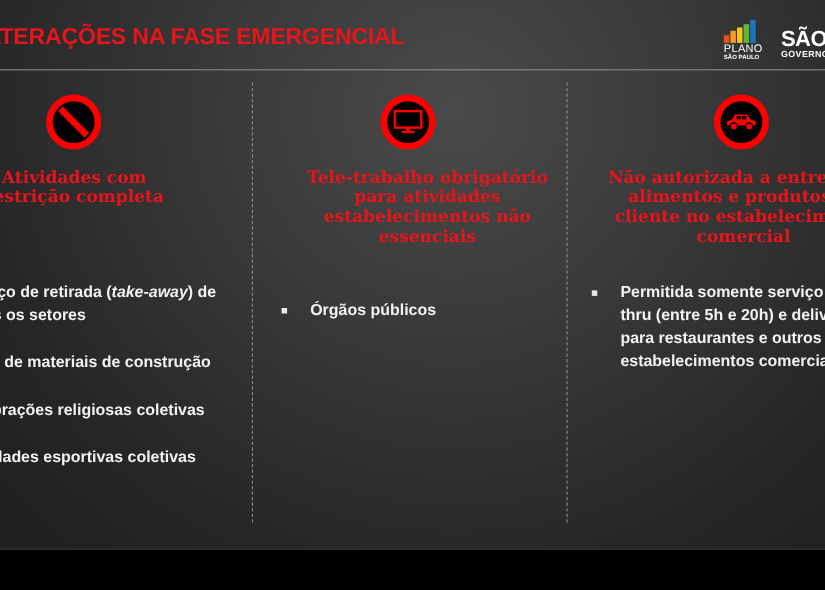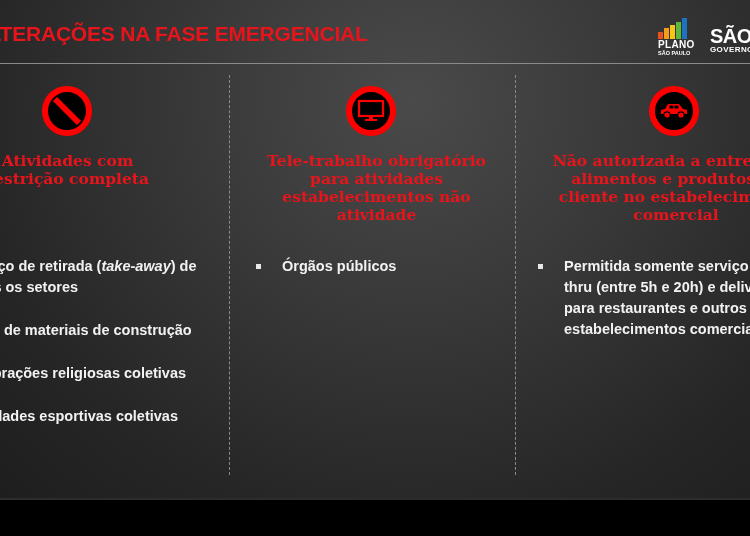--- a/index.html
+++ b/index.html
@@ -5,21 +5,21 @@
     html, body { margin:0; padding:0; }
     body { width:750px; height:536px; overflow:hidden; background:#000; position:relative; font-family:"Liberation Sans", sans-serif; }
     .slide { position:absolute; left:0; top:0; width:750px; height:500px; overflow:hidden;
       background: radial-gradient(ellipse at 55% 20%, #4a4a4a 0%, #3a3a3a 35%, #262626 75%, #1e1e1e 100%); }
     .slide-bottom-edge { position:absolute; left:0; top:498px; width:750px; height:2px; background:#2c2c2c; }
     .title { position:absolute; left:-148px; top:22px; white-space:nowrap; color:#e8141b; font-weight:bold; font-size:21px; letter-spacing:-0.2px; }
     .hrule { position:absolute; left:0; top:63px; width:750px; height:1px; background:#8a8a8a; }
     .logo { position:absolute; left:656px; top:17px; width:100px; height:40px; }
     .bars { position:absolute; left:2px; top:0; width:36px; height:22px; }
     .bar { position:absolute; bottom:0; width:5px; }
-    .plano { position:absolute; left:2px; top:22px; color:#fff; font-weight:bold; font-size:10px; letter-spacing:0.3px; }
+    .plano { position:absolute; left:2px; top:22px; color:#fff; font-weight:normal; font-size:10px; letter-spacing:0.3px; }
     .sao-paulo { position:absolute; left:2px; top:33px; color:#fff; font-size:5.5px; font-weight:bold; }
     .gov-sao { position:absolute; left:54px; top:8px; color:#fff; font-weight:bold; font-size:20px; letter-spacing:-0.5px; }
     .gov-sub { position:absolute; left:54px; top:28px; color:#fff; font-weight:bold; font-size:8px; letter-spacing:0.4px; }
     .divider { position:absolute; top:75px; width:0; height:400px; border-left:1px dashed #8a8a8a; }
     .col { position:absolute; top:0; height:500px; }
     .icon-circle { position:absolute; width:50px; height:50px; border-radius:50%; background:#000; box-sizing:border-box; border:6px solid #ff0000; display:flex; align-items:center; justify-content:center; }
     .col-heading { position:absolute; text-align:center; color:#e8141b; font-family:"DejaVu Serif", serif; font-weight:bold; font-size:15.5px; line-height:18px; }
     .bullets { position:absolute; margin:0; padding:0; list-style:none; }
     .bullet { position:relative; color:#f2f2f2; font-weight:bold; font-size:14.5px; line-height:21px; padding-left:28px; margin-bottom:22px; }
     .bullet .sq { position:absolute; left:2px; top:8px; width:5px; height:5px; background:#e8e8e8; }
@@ -81,27 +81,27 @@
   </div>
 
   <div class="col" style="left:230px;width:285px">
     <div class="icon-circle" style="left:116px;top:86px">
       <svg width="28" height="24" viewBox="0 0 28 24">
         <rect x="2" y="2" width="24" height="15" fill="none" stroke="#ff0000" stroke-width="2.2"></rect>
         <rect x="12" y="17" width="4" height="3" fill="#ff0000"></rect>
         <rect x="8" y="20" width="12" height="2" fill="#ff0000"></rect>
       </svg>
     </div>
-    <div class="col-heading" style="left:4px;width:285px;top:152px">
+    <div class="col-heading" style="left:16px;width:285px;top:152px">
       <div>Tele-trabalho obrigatório</div>
       <div>para atividades</div>
       <div>estabelecimentos não</div>
-      <div>atividade</div>
+      <div>essenciais</div>
     </div>
-    <ul class="bullets" style="left:24px;top:256px;width:245px">
+    <ul class="bullets" style="left:24px;top:272px;width:245px">
       <li class="bullet">
         <span class="sq"></span>
         <span>Órgãos públicos</span>
       </li>
     </ul>
   </div>
 
   <div class="col" style="left:516px;width:320px">
     <div class="icon-circle" style="left:133px;top:86px">
       <svg width="32" height="20" viewBox="0 0 32 20">

